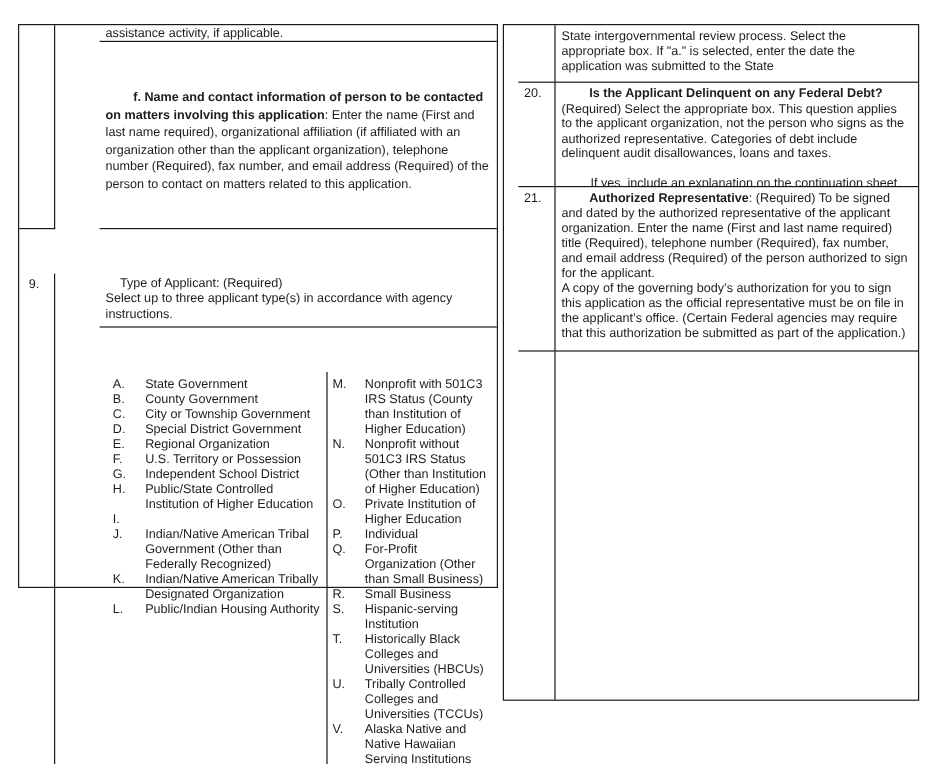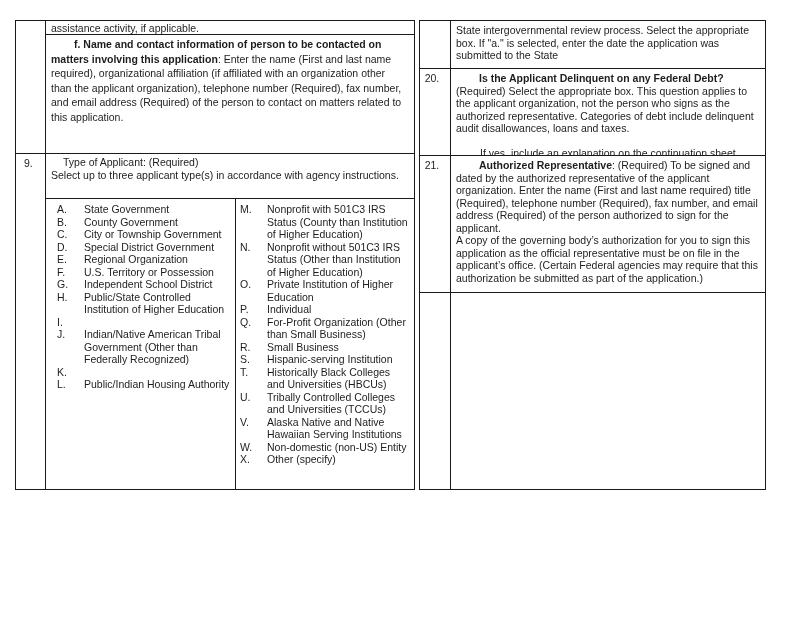--- a/index.html
+++ b/index.html
@@ -3,22 +3,22 @@
 <meta charset="utf-8">
 <style>
   * { margin:0; padding:0; box-sizing:border-box; }
   html,body { background:#e8e8e8; }
   .page {
     position:relative; width:785px; height:637px; background:#ffffff;
     font-family:"Liberation Sans", sans-serif; color:#1d1d1d;
     -webkit-font-smoothing:antialiased; overflow:hidden;
   }
   .tbl { position:absolute; top:20px; border:1px solid #1a1a1a; display:grid; background:#ffffff; }
-  .tbl-left  { left:15px;  width:400px; height:470px; grid-template-columns:30px 1fr; grid-template-rows:14px 119px 45px 1fr; }
-  .tbl-right { left:419px; width:347px; height:470px; grid-template-columns:31px 1fr; grid-template-rows:48px 87px 137px 1fr; }
+  .tbl-left  { left:15px;  width:400px; height:470px; grid-template-columns:30px 1fr; grid-template-rows:14px 119px 45px 1fr;gap:37px; }
+  .tbl-right { left:419px; width:347px; height:564px; grid-template-columns:31px 1fr; grid-template-rows:48px 87px 137px 1fr;padding-left:12px; }
   .cell { font-size:10.5px; line-height:14px; padding:2px 6px 0 5px; overflow:hidden; }
   .bR { border-right:1px solid #1a1a1a; }
   .bB { border-bottom:1px solid #1a1a1a; }
   .num { font-size:10.5px; line-height:13px; padding-top:3px; padding-left:8px; }
   .num-r { text-align:center; padding-left:0; }
   .b { font-weight:bold;margin-left:23px; }
   
   .ln1 { grid-column:1; grid-row:1 / 3; }
   .lc1 { grid-column:2; grid-row:1; line-height:12px; padding-top:1px; }
   .lc2 { grid-column:2; grid-row:2; line-height:14.5px; }
@@ -102,20 +102,21 @@
             <span class="letter">I.</span>
           </div>
 
           <div class="li">
             <span class="letter">J.</span>
             <span class="litext">Indian/Native American Tribal Government (Other than Federally Recognized)</span>
           </div>
 
           <div class="li">
             <span class="letter">K.</span>
+            <span class="litext">Indian/Native American Tribally Designated Organization</span>
           </div>
 
           <div class="li">
             <span class="letter">L.</span>
             <span class="litext">Public/Indian Housing Authority</span>
           </div>
         </div>
       <div class="list list-r">
 
           <div class="li">

